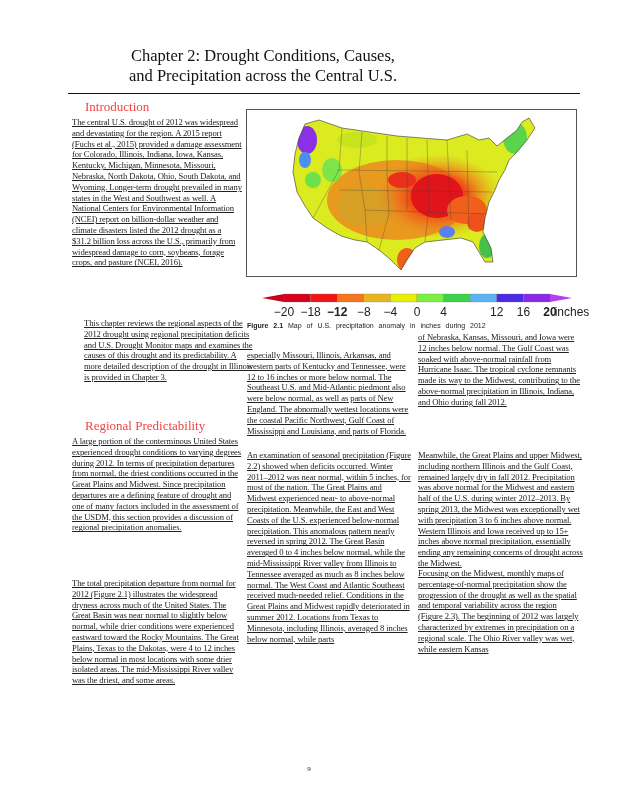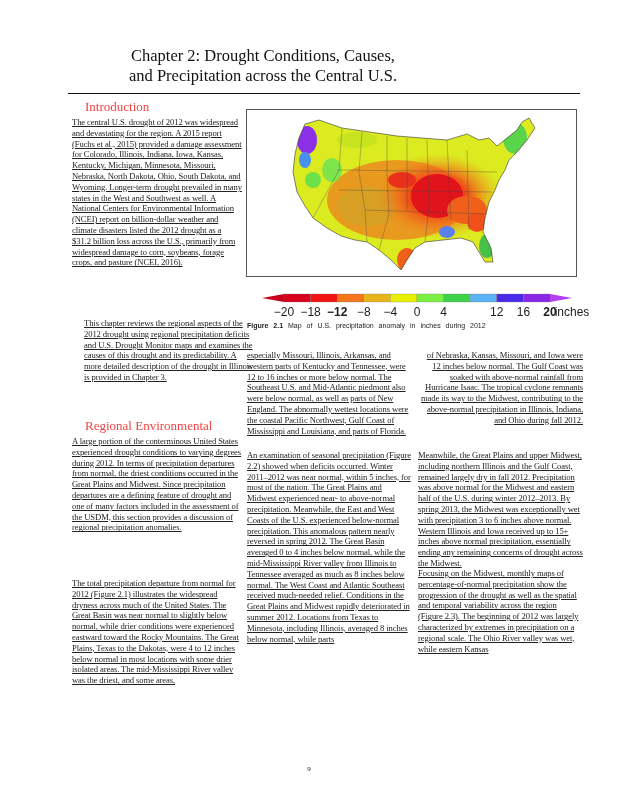--- a/index.html
+++ b/index.html
@@ -30,21 +30,21 @@
 <div class="title">
   <div>Chapter 2: Drought Conditions, Causes,</div>
   <div>and Precipitation across the Central U.S.</div>
 </div>
 <div class="title-rule"></div>
 
 <div class="h2" style="left:72px; top:99px;">Introduction</div>
 <p class="para" style="left:72px; top:117px; width:170px;">The central U.S. drought of 2012 was widespread and devastating for the region. A 2015 report (Fuchs et al., 2015) provided a damage assessment for Colorado, Illinois, Indiana, Iowa, Kansas, Kentucky, Michigan, Minnesota, Missouri, Nebraska, North Dakota, Ohio, South Dakota, and Wyoming. Longer-term drought prevailed in many states in the West and Southwest as well. A National Centers for Environmental Information (NCEI) report on billion-dollar weather and climate disasters listed the 2012 drought as a $31.2 billion loss across the U.S., primarily from widespread damage to corn, soybeans, forage crops, and pasture (NCEI, 2016).</p>
 <p class="para" style="left:84px; top:318px; width:170px;">This chapter reviews the regional aspects of the 2012 drought using regional precipitation deficits and U.S. Drought Monitor maps and examines the causes of this drought and its predictability. A more detailed description of the drought in Illinois is provided in Chapter 3.</p>
 
-<div class="h2" style="left:72px; top:418px;">Regional Environmental</div>
+<div class="h2" style="left:72px; top:418px;">Regional Predictability</div>
 <p class="para" style="left:72px; top:436px; width:170px;">A large portion of the conterminous United States experienced drought conditions to varying degrees during 2012. In terms of precipitation departures from normal, the driest conditions occurred in the Great Plains and Midwest. Since precipitation departures are a defining feature of drought and one of many factors included in the assessment of the USDM, this section provides a discussion of regional precipitation anomalies.</p>
 <p class="para" style="left:72px; top:578px; width:170px;">The total precipitation departure from normal for 2012 (Figure 2.1) illustrates the widespread dryness across much of the United States. The Great Basin was near normal to slightly below normal, while drier conditions were experienced eastward toward the Rocky Mountains. The Great Plains, Texas to the Dakotas, were 4 to 12 inches below normal in most locations with some drier isolated areas. The mid-Mississippi River valley was the driest, and some areas,</p>
 
 <div class="map-frame">
   <svg width="329" height="166" viewBox="0 0 329 166">
     <defs>
       <clipPath id="usclip">
         <path d="M58,14 L72,10 L95,18 L150,26 L200,30 L220,24 L232,30 L242,28 L250,36 L270,20 L275,12 L282,8 L288,18 L280,30 L270,42 L262,50 L258,60 L252,70 L248,80 L242,92 L238,108 L236,122 L244,138 L246,152 L238,152 L226,132 L214,128 L196,130 L178,132 L168,138 L160,150 L154,160 L144,150 L132,140 L120,132 L108,130 L94,126 L80,118 L66,108 L58,96 L50,82 L46,62 L48,44 L52,28 Z"></path>
       </clipPath>
       <radialGradient id="dryCore" cx="0.56" cy="0.55" r="0.35">
@@ -120,17 +120,17 @@
   </div>
 
 <div class="caption">
   <b>Figure 2.1</b>
   <span>Map of U.S. precipitation anomaly in inches during 2012</span>
 </div>
 
 <p class="para" style="left:247px; top:350px; width:165px;">especially Missouri, Illinois, Arkansas, and western parts of Kentucky and Tennessee, were 12 to 16 inches or more below normal. The Southeast U.S. and Mid-Atlantic piedmont also were below normal, as well as parts of New England. The abnormally wettest locations were the coastal Pacific Northwest, Gulf Coast of Mississippi and Louisiana, and parts of Florida.</p>
 <p class="para" style="left:247px; top:450px; width:165px;">An examination of seasonal precipitation (Figure 2.2) showed when deficits occurred. Winter 2011–2012 was near normal, within 5 inches, for most of the nation. The Great Plains and Midwest experienced near- to above-normal precipitation. Meanwhile, the East and West Coasts of the U.S. experienced below-normal precipitation. This anomalous pattern nearly reversed in spring 2012. The Great Basin averaged 0 to 4 inches below normal, while the mid-Mississippi River valley from Illinois to Tennessee averaged as much as 8 inches below normal. The West Coast and Atlantic Southeast received much-needed relief. Conditions in the Great Plains and Midwest rapidly deteriorated in summer 2012. Locations from Texas to Minnesota, including Illinois, averaged 8 inches below normal, while parts</p>
 
-<p class="para" style="left:418px; top:350px; width:165px;text-align:right;">of Nebraska, Kansas, Missouri, and Iowa were 12 inches below normal. The Gulf Coast was soaked with above-normal rainfall from Hurricane Isaac. The tropical cyclone remnants made its way to the Midwest, contributing to the above-normal precipitation in Illinois, Indiana, and Ohio during fall 2012.</p>
+<p class="para" style="left:418px; top:332px; width:165px;">of Nebraska, Kansas, Missouri, and Iowa were 12 inches below normal. The Gulf Coast was soaked with above-normal rainfall from Hurricane Isaac. The tropical cyclone remnants made its way to the Midwest, contributing to the above-normal precipitation in Illinois, Indiana, and Ohio during fall 2012.</p>
 <p class="para" style="left:418px; top:450px; width:165px;">Meanwhile, the Great Plains and upper Midwest, including northern Illinois and the Gulf Coast, remained largely dry in fall 2012. Precipitation was above normal for the Midwest and eastern half of the U.S. during winter 2012–2013. By spring 2013, the Midwest was exceptionally wet with precipitation 3 to 6 inches above normal. Western Illinois and Iowa received up to 15+ inches above normal precipitation, essentially ending any remaining concerns of drought across the Midwest.</p>
 <p class="para" style="left:418px; top:568px; width:165px;">Focusing on the Midwest, monthly maps of percentage-of-normal precipitation show the progression of the drought as well as the spatial and temporal variability across the region (Figure 2.3). The beginning of 2012 was largely characterized by extremes in precipitation on a regional scale. The Ohio River valley was wet, while eastern Kansas</p>
 
 <div class="page-num">9</div>
 
 </body></html>

